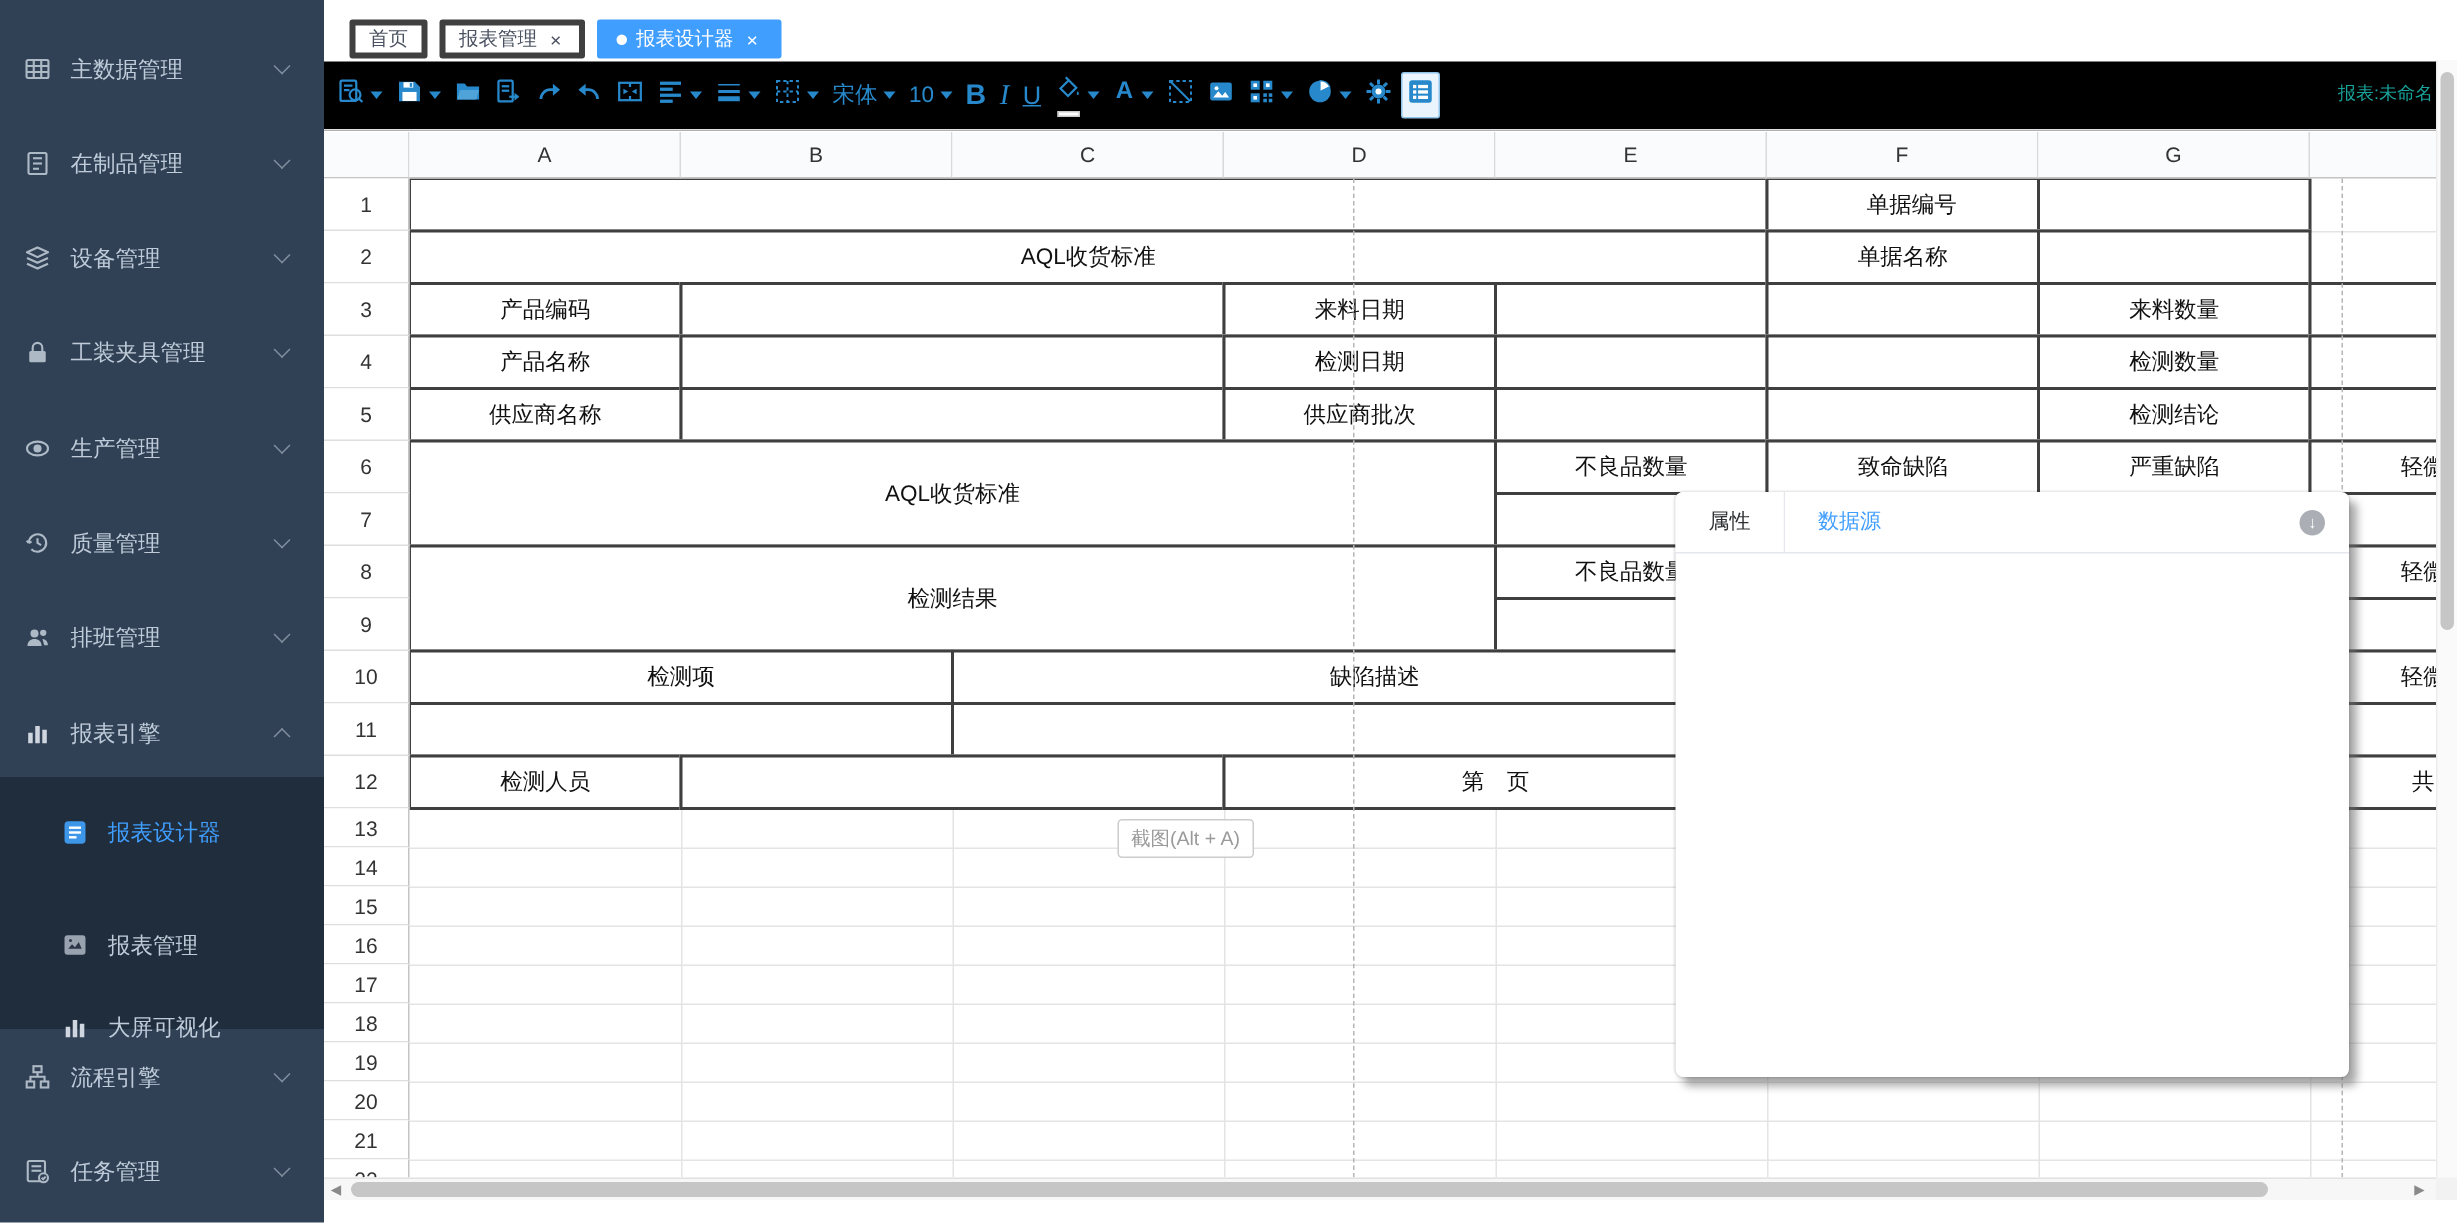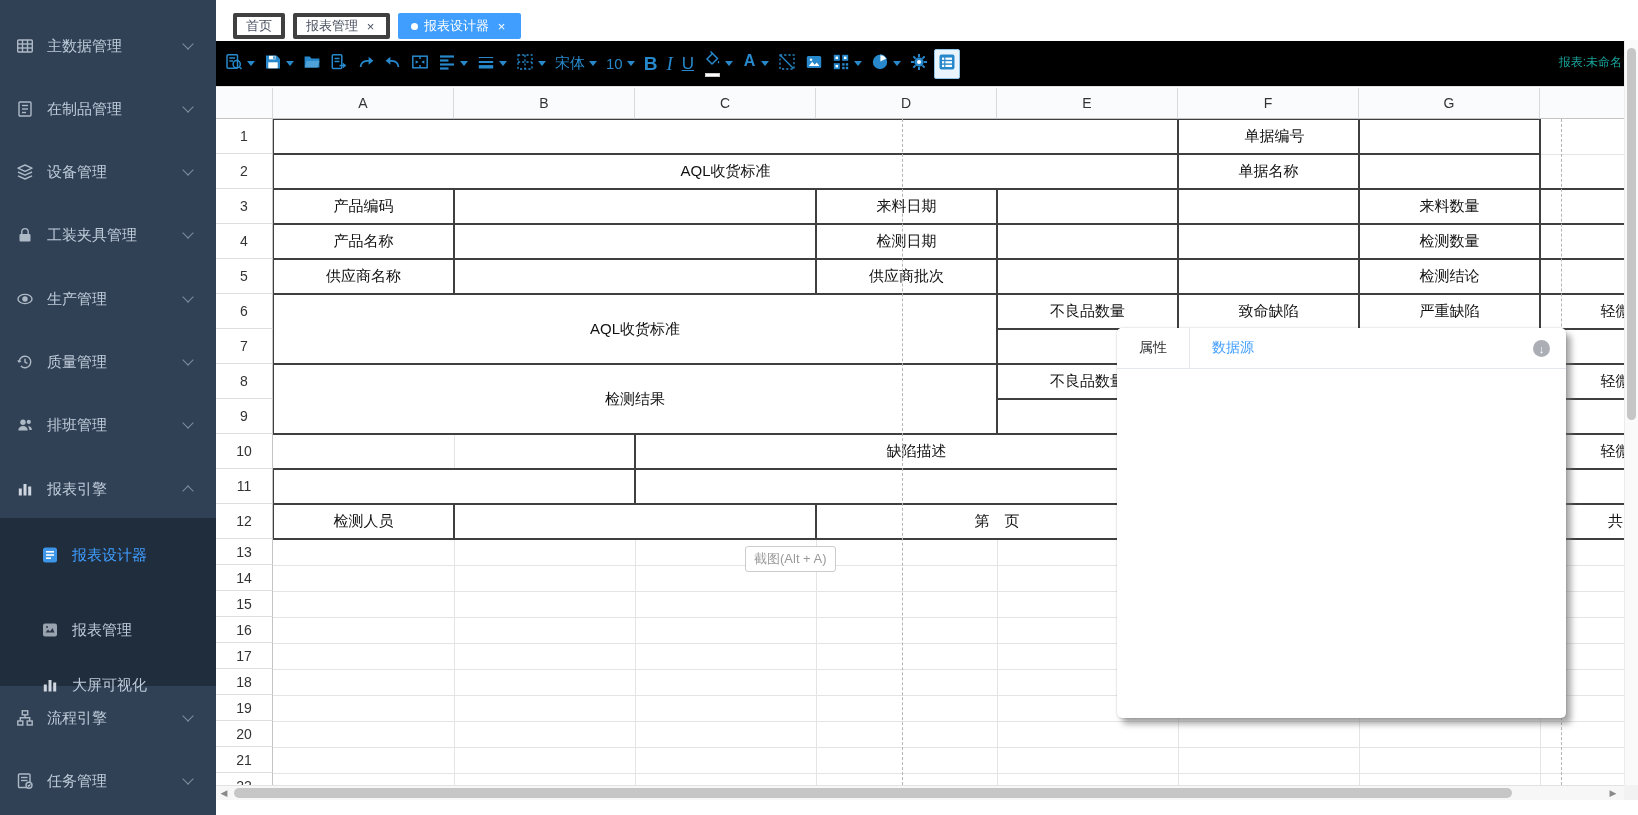--- a/index.html
+++ b/index.html
@@ -617,20 +617,21 @@
     <div class="dcell" style="left: 1323px; top: 240px; width: 183px; height: 37px;"></div>
     <div class="dcell" style="left: 56px; top: 275px; width: 726px; height: 72px;">检测结果</div>
     <div class="dcell" style="left: 780px; top: 275px; width: 183px; height: 37px;">不良品数量</div>
     <div class="dcell" style="left: 961px; top: 275px; width: 183px; height: 37px;"></div>
     <div class="dcell" style="left: 1142px; top: 275px; width: 183px; height: 37px;"></div>
     <div class="dcell" style="left: 1323px; top: 275px; width: 183px; height: 37px;">轻微缺陷</div>
     <div class="dcell" style="left: 780px; top: 310px; width: 183px; height: 37px;"></div>
     <div class="dcell" style="left: 961px; top: 310px; width: 183px; height: 37px;"></div>
     <div class="dcell" style="left: 1142px; top: 310px; width: 183px; height: 37px;"></div>
     <div class="dcell" style="left: 1323px; top: 310px; width: 183px; height: 37px;"></div>
+    <div class="dcell" style="left: 56px; top: 345px; width: 364px; height: 37px;">检测项</div>
     <div class="dcell" style="left: 418px; top: 345px; width: 545px; height: 37px; padding-left: 20px;">缺陷描述</div>
     <div class="dcell" style="left: 961px; top: 345px; width: 183px; height: 37px;"></div>
     <div class="dcell" style="left: 1142px; top: 345px; width: 183px; height: 37px;"></div>
     <div class="dcell" style="left: 1323px; top: 345px; width: 183px; height: 37px;">轻微缺陷</div>
     <div class="dcell" style="left: 56px; top: 380px; width: 364px; height: 37px;"></div>
     <div class="dcell" style="left: 418px; top: 380px; width: 545px; height: 37px;"></div>
     <div class="dcell" style="left: 961px; top: 380px; width: 183px; height: 37px;"></div>
     <div class="dcell" style="left: 1142px; top: 380px; width: 183px; height: 37px;"></div>
     <div class="dcell" style="left: 1323px; top: 380px; width: 183px; height: 37px;"></div>
     <div class="dcell" style="left: 56px; top: 415px; width: 183px; height: 37px;">检测人员</div>

